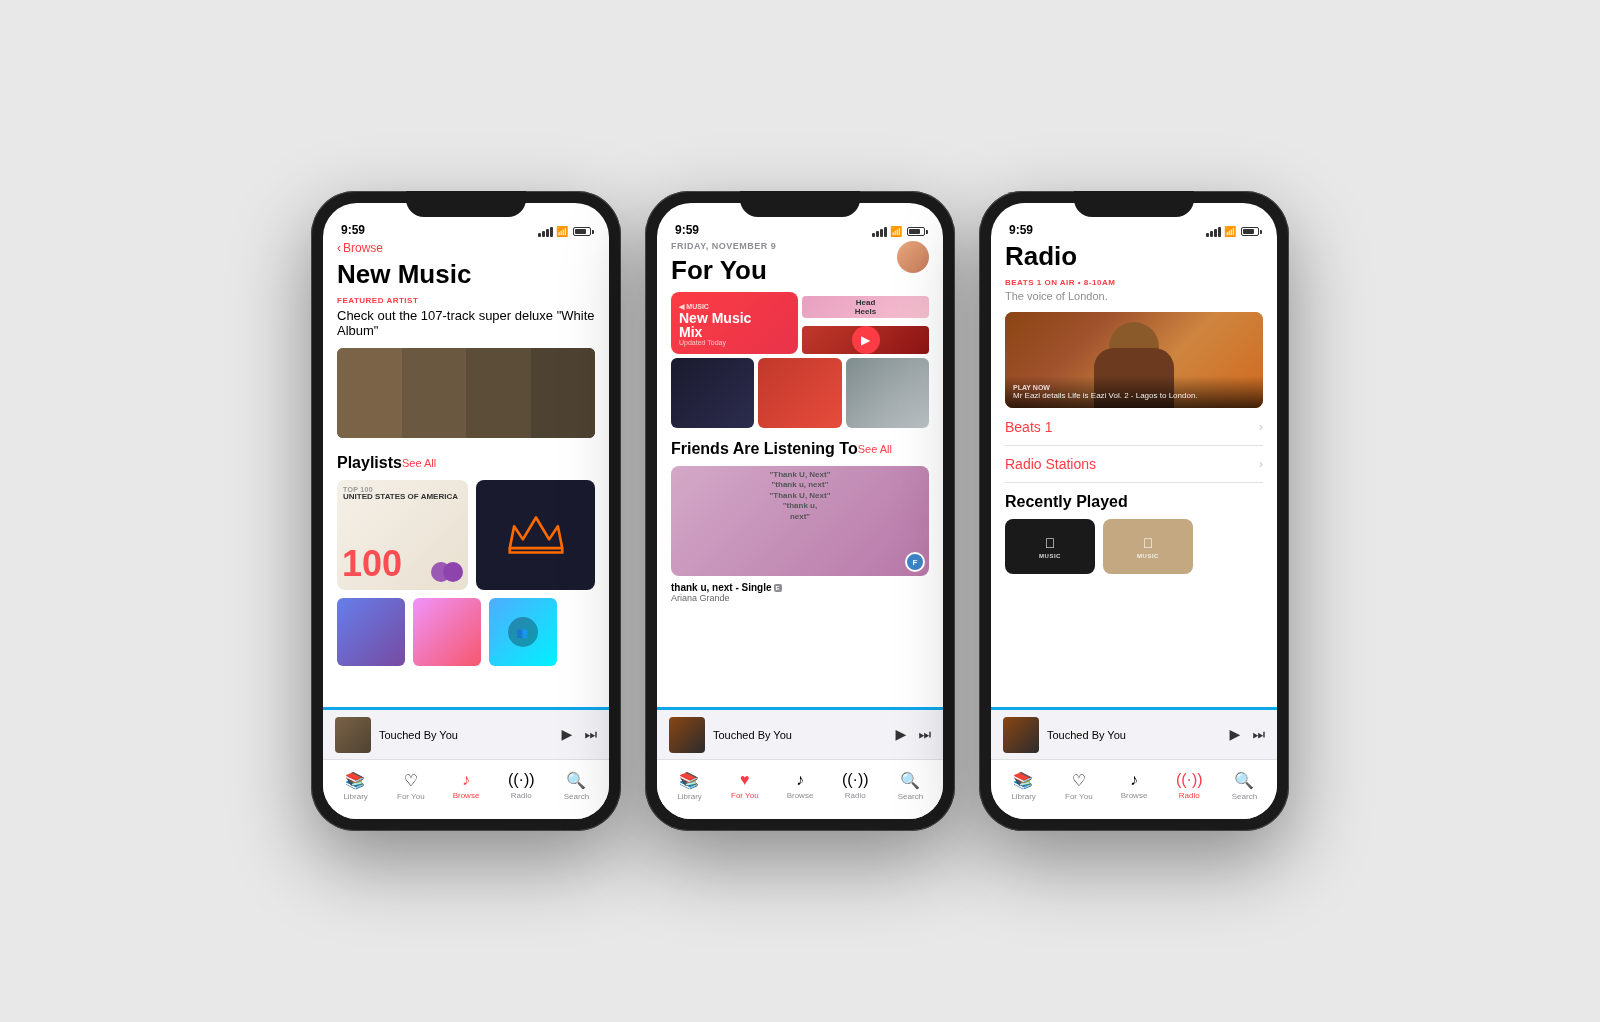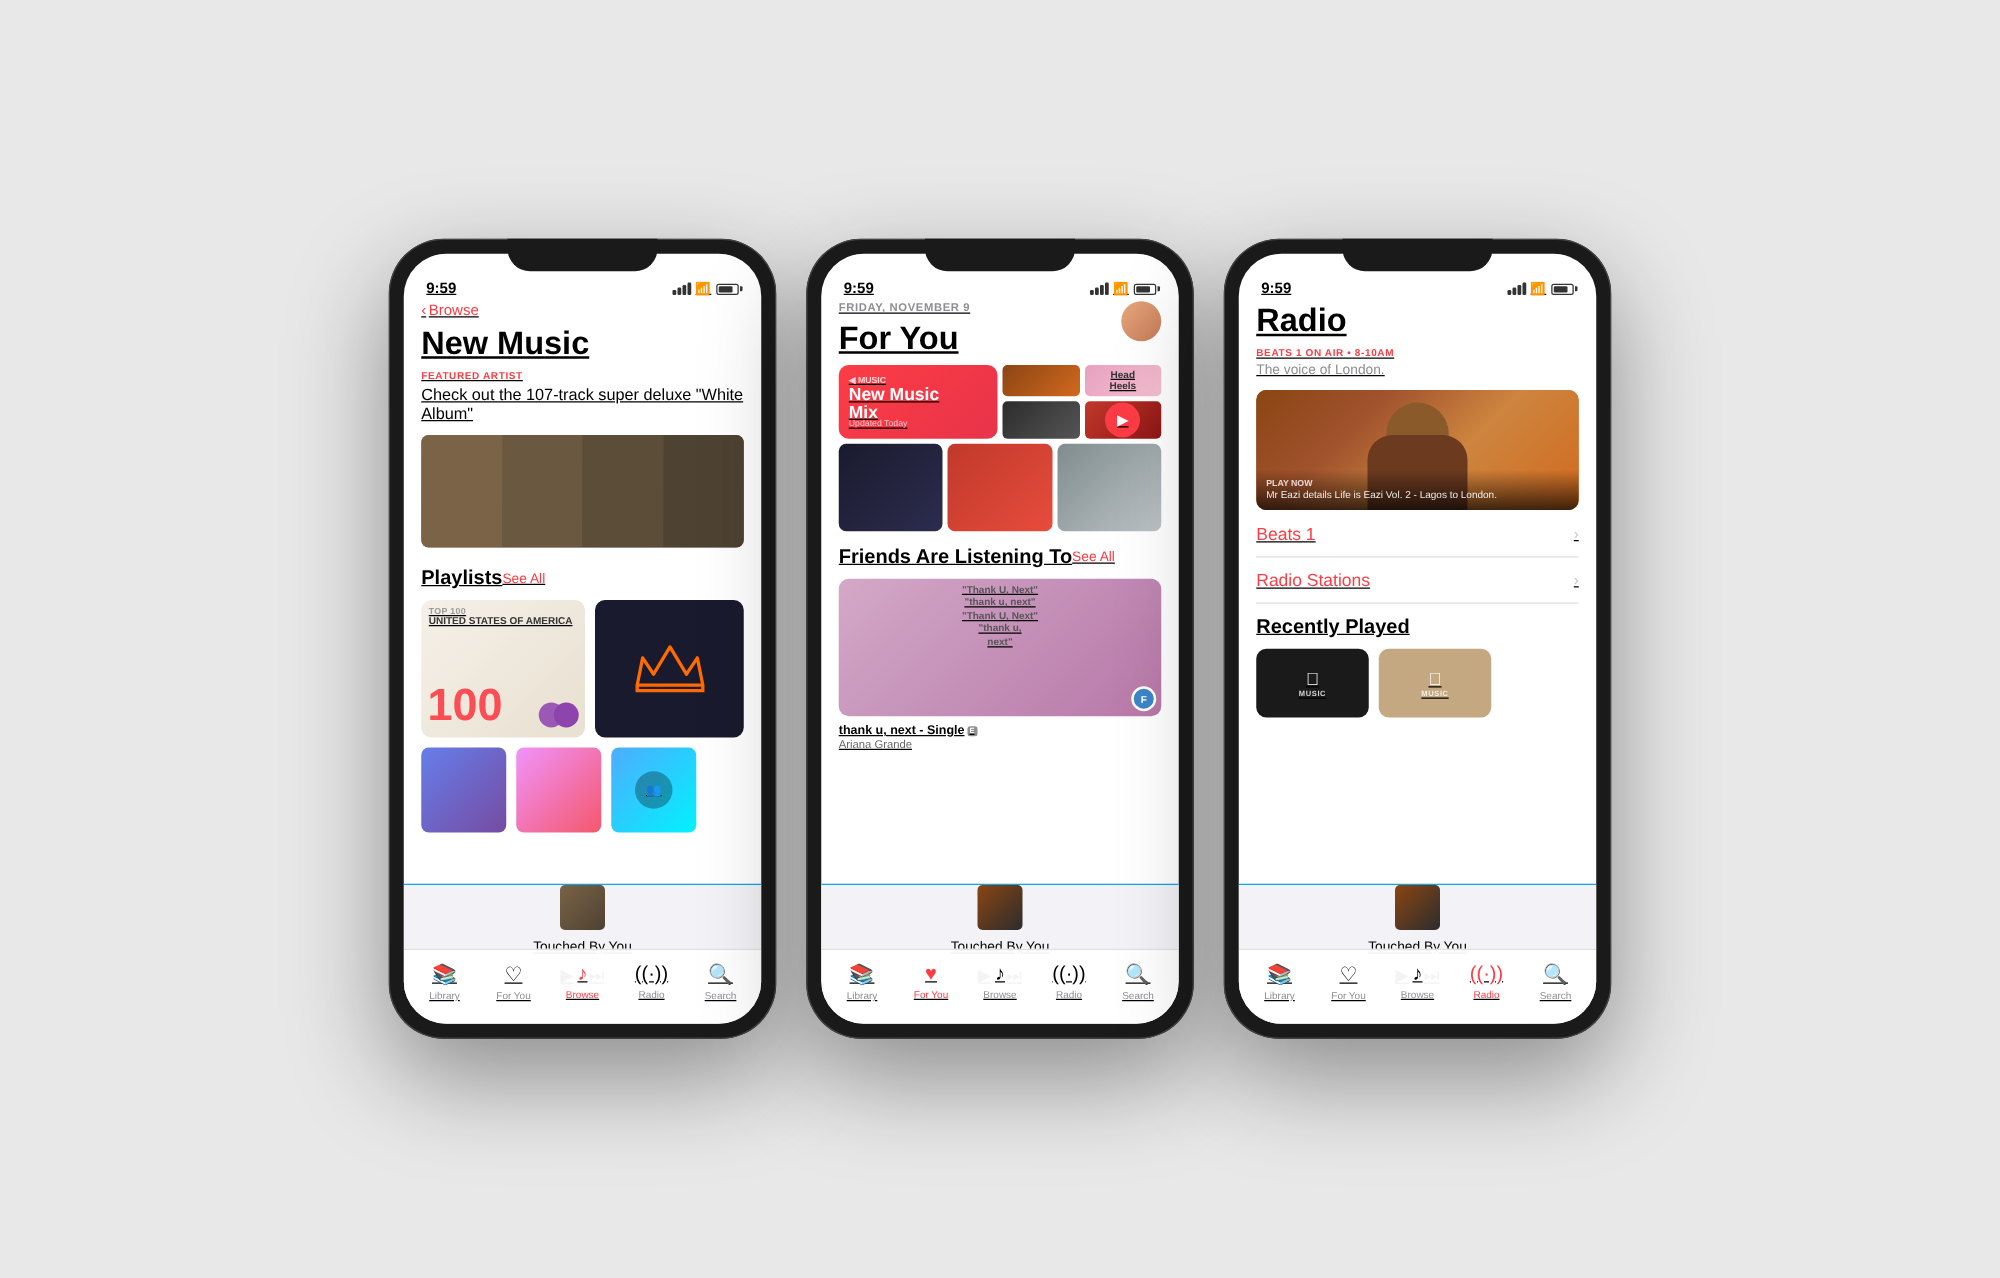--- a/index.html
+++ b/index.html
@@ -9,21 +9,20 @@
       justify-content: center;
       align-items: center;
       min-height: 100vh;
       font-family: -apple-system, BlinkMacSystemFont, 'SF Pro Display', 'Helvetica Neue', sans-serif;
       padding: 20px;
     }
     .phones-container {
       display: flex;
       gap: 24px;
       align-items: center;
-      text-decoration: underline;
     }
     .phone-wrapper {
       position: relative;
       width: 310px;
     }
     .phone-frame {
       width: 310px;
       height: 640px;
       background: #1a1a1a;
       border-radius: 44px;
@@ -92,27 +91,26 @@
       flex: 1;
     }
     .nav-icon { font-size: 16px; }
     .nav-label { font-size: 8px; color: #8e8e93; }
     .nav-label.active { color: #fc3c44; }
     .nav-icon.active { color: #fc3c44; }
     
     .mini-player {
       height: 52px;
       background: #f2f2f7;
-      border-top: 1px solid #0ea5e9;
+      border-top: 3px solid #0ea5e9;
       display: flex;
       align-items: center;
       padding: 0 12px;
       gap: 8px;
       flex-shrink: 0;
-      flex-direction: column;
     }
     .mini-player-art {
       width: 36px;
       height: 36px;
       border-radius: 4px;
       background: #555;
       flex-shrink: 0;
       overflow: hidden;
     }
     .mini-player-title { flex: 1; font-size: 11px; font-weight: 500; }
@@ -527,21 +525,21 @@
           <div class="page-title">For You</div>
 
           <div style="display:grid; grid-template-columns: 1fr 1fr; gap:4px; margin-bottom:4px;">
 
             <div class="mix-card-main">
               <span class="music-label">◀ MUSIC</span>
               <div class="mix-title">New Music<br>Mix</div>
               <span class="updated-label">Updated Today</span>
             </div>
 
-            <div style="display:grid; grid-template-columns: 1fr 1fr; gap:4px;">
+            <div style="display:grid; grid-template-columns: 1fr; gap:4px;">
               <div style="border-radius:4px; background: linear-gradient(135deg, #8B4513, #D2691E); height:100%;"></div>
               <div style="border-radius:4px; background: linear-gradient(135deg, #e8a0c0, #f5c0d0); height:100%; display:flex; align-items:center; justify-content:center;">
                 <span style="font-size:8px; font-weight:800; color:#333; text-align:center; padding:2px;">Head<br>Heels</span>
               </div>
               <div style="border-radius:4px; background: linear-gradient(135deg, #2c2c2c, #555); height:100%;"></div>
               <div style="border-radius:4px; background: linear-gradient(135deg, #c0392b, #8e1515); height:100%; display:flex; align-items:center; justify-content:center;">
                 <div class="play-btn">▶</div>
               </div>
             </div>
           </div>

